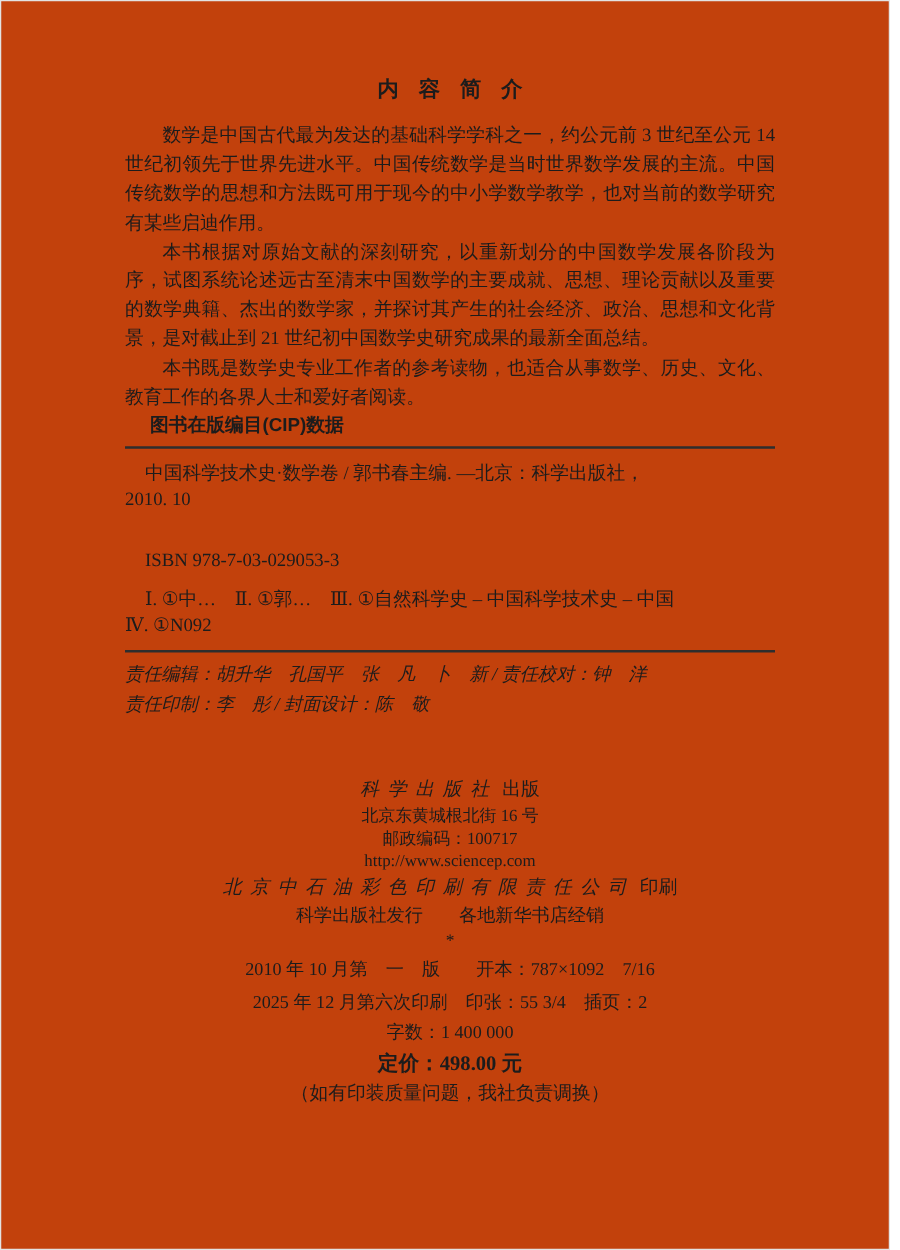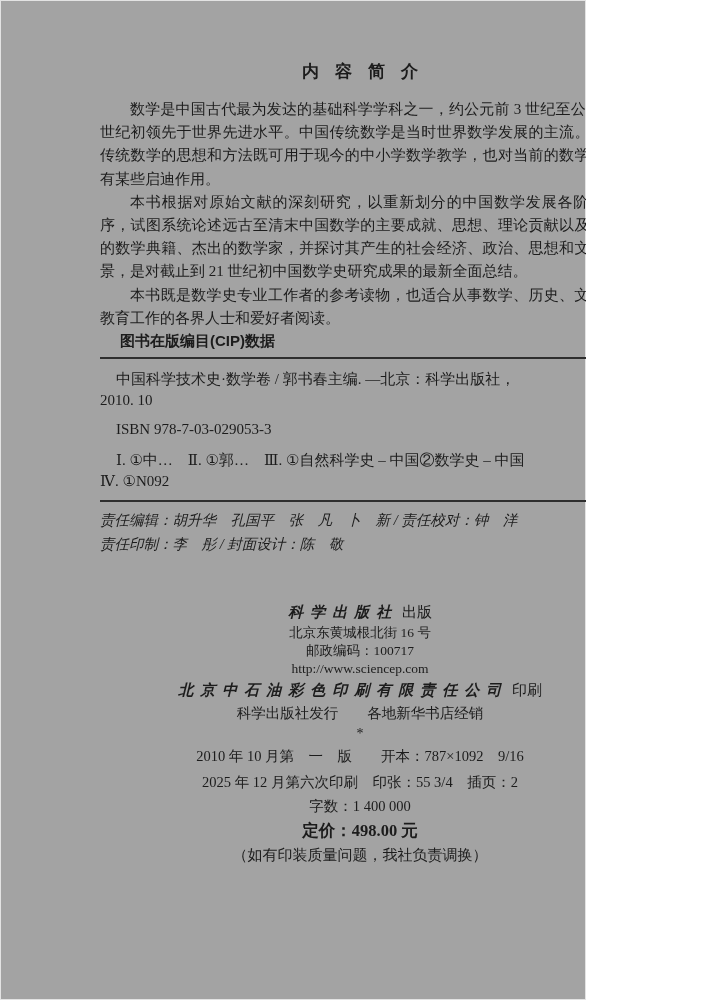--- a/index.html
+++ b/index.html
@@ -2,23 +2,23 @@
 <html><head>
 <meta charset="utf-8">
 <style>
   html, body {
     margin: 0;
     padding: 0;
     background: #ffffff;
   }
   .page {
     position: relative;
-    width: 586px;
+    width: 712px;
     height: 1000px;
-    background: #a3a3a3;
+    background: #c2410c;
     box-shadow: inset 0 0 0 1px #e3e3e3;
     color: #1c1c1c;
     font-family: "Liberation Serif", "DejaVu Serif", serif;
     overflow: hidden;
   }
   .content {
     margin: 0 100px;
     width: 520px;
   }
   .title {
@@ -50,39 +50,39 @@
     border: none;
     border-top: 2px solid #2e2e2e;
     margin: 6px 0 0 0;
   }
   .cip-line {
     font-size: 15px;
     line-height: 21px;
   }
   .indent1 { padding-left: 16px; }
   .gap-sm { margin-top: 10px; }
-  .gap-md { margin-top: 8px; }
+  .gap-md { margin-top: 28px; }
   .cip-record { margin-top: 6px; }
   .rule2 { margin-top: 8px; }
   .staff {
     margin-top: 6px;
     text-align: left;
     font-size: 14.5px;
     line-height: 24px;
     font-style: italic; 
   }
   .pubblock {
     margin-top: 44px;
     text-align: center;
     font-size: 14.5px;
     line-height: 23px;
   }
   .publine { font-size: 15px; line-height: 24px; }
   .script-name {
-    font-weight: bold;
+    font-weight: normal;
     font-style: italic;   
     letter-spacing: 7px;
   }
   .small-line { font-size: 13.5px; line-height: 18px; }
   .star-line { line-height: 18px; font-size: 14px; }
   .edition-line { line-height: 26px; }
   .wordcount-line { line-height: 23px; }
   .price-line {
     font-weight: bold;
     font-size: 16.5px;
@@ -101,21 +101,21 @@
     <p class="para first">数学是中国古代最为发达的基础科学学科之一，约公元前 3 世纪至公元 14 世纪初领先于世界先进水平。中国传统数学是当时世界数学发展的主流。中国传统数学的思想和方法既可用于现今的中小学数学教学，也对当前的数学研究有某些启迪作用。</p>
     <p class="para">本书根据对原始文献的深刻研究，以重新划分的中国数学发展各阶段为序，试图系统论述远古至清末中国数学的主要成就、思想、理论贡献以及重要的数学典籍、杰出的数学家，并探讨其产生的社会经济、政治、思想和文化背景，是对截止到 21 世纪初中国数学史研究成果的最新全面总结。</p>
     <p class="para">本书既是数学史专业工作者的参考读物，也适合从事数学、历史、文化、教育工作的各界人士和爱好者阅读。</p>
 
     <div class="cip-heading">图书在版编目(CIP)数据</div>
     <hr class="rule">
 
     <div class="cip-line indent1 gap-sm">中国科学技术史·数学卷 / 郭书春主编. —北京：科学出版社，</div>
     <div class="cip-line">2010. 10</div>
     <div class="cip-line indent1 gap-md">ISBN 978-7-03-029053-3</div>
-    <div class="cip-line indent1 gap-sm">Ⅰ. ①中…　Ⅱ. ①郭…　Ⅲ. ①自然科学史 – 中国②数学史 – 中国</div>
+    <div class="cip-line indent1 gap-sm">Ⅰ. ①中…　Ⅱ. ①郭…　Ⅲ. ①自然科学史 – 中国科学技术史 – 中国</div>
     <div class="cip-line">Ⅳ. ①N092</div>
 
     <hr class="rule rule2">
 
     <div class="staff">
       <div>责任编辑：胡升华　孔国平　张　凡　卜　新 / 责任校对：钟　洋</div>
       <div>责任印制：李　彤 / 封面设计：陈　敬</div>
     </div>
 
     <div class="pubblock">
@@ -125,21 +125,21 @@
       </div>
       <div class="small-line">北京东黄城根北街 16 号</div>
       <div class="small-line">邮政编码：100717</div>
       <div class="small-line">http://www.sciencep.com</div>
       <div class="publine">
         <span class="script-name">北京中石油彩色印刷有限责任公司</span>
         <span>印刷</span>
       </div>
       <div>科学出版社发行　　各地新华书店经销</div>
       <div class="star-line">*</div>
-      <div class="edition-line">2010 年 10 月第　一　版　　开本：787×1092　9/16</div>
+      <div class="edition-line">2010 年 10 月第　一　版　　开本：787×1092　7/16</div>
       <div class="edition-line">2025 年 12 月第六次印刷　印张：55 3/4　插页：2</div>
       <div class="wordcount-line">字数：1 400 000</div>
       <div class="price-line">定价：498.00 元</div>
       <div class="notice-line">（如有印装质量问题，我社负责调换）</div>
     </div>
 
   </div>
 </div>
 
 </body></html>

